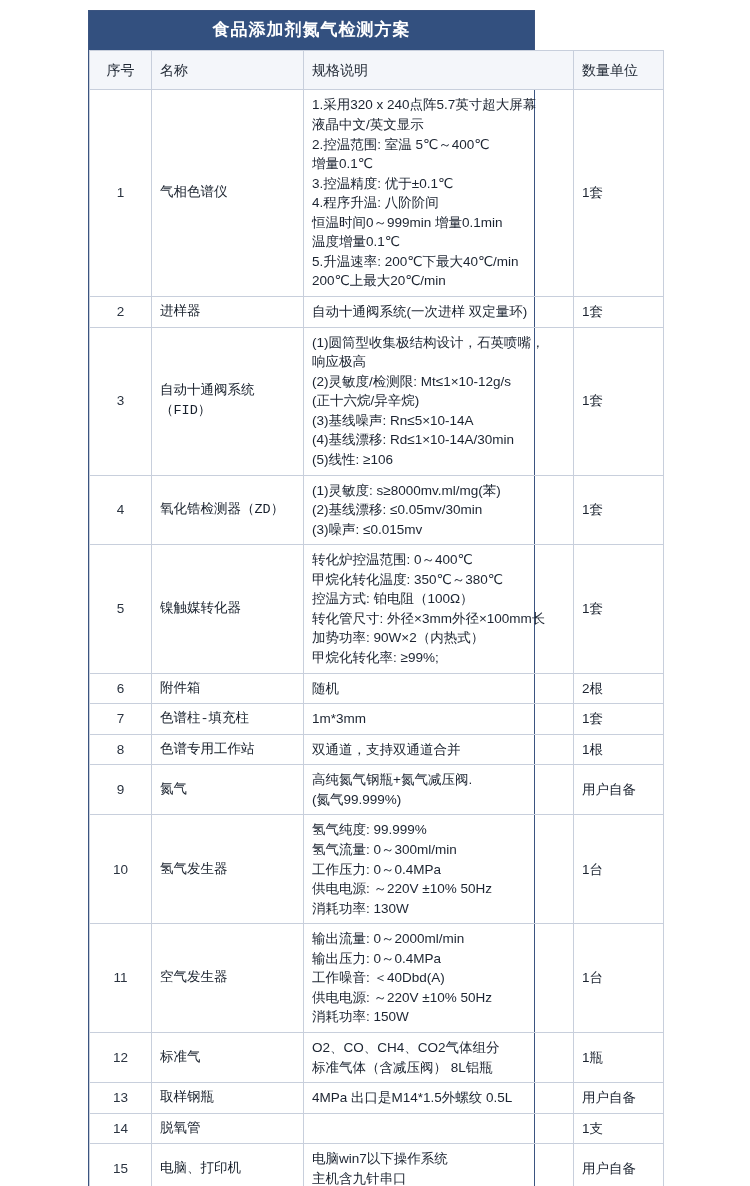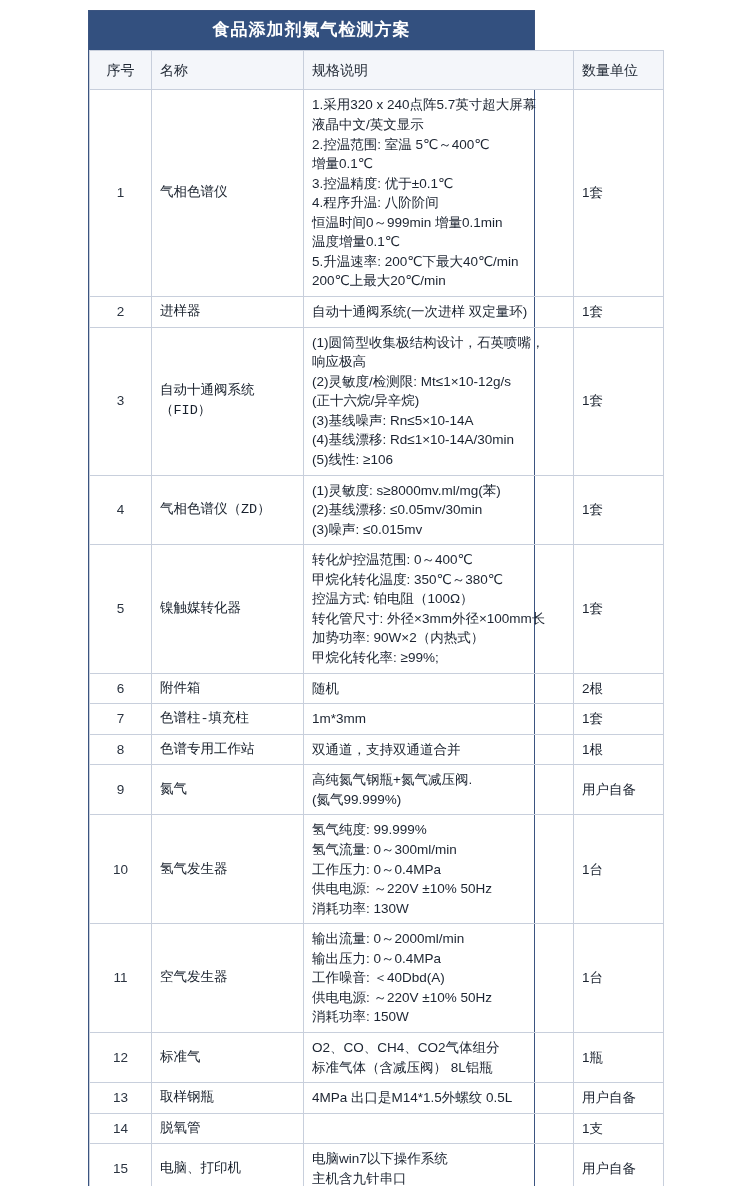--- a/index.html
+++ b/index.html
@@ -130,21 +130,21 @@
 响应极高
 (2)灵敏度/检测限:  Mt≤1×10-12g/s
 (正十六烷/异辛烷)
 (3)基线噪声:  Rn≤5×10-14A
 (4)基线漂移:  Rd≤1×10-14A/30min
 (5)线性:  ≥106</td>
             <td class="unit">1套</td>
           </tr>
           <tr class="row-tall">
             <td class="idx">4</td>
-            <td class="name">气相色谱仪（ZD）</td>
+            <td class="name">氧化锆检测器（ZD）</td>
             <td class="spec-text">(1)灵敏度:  s≥8000mv.ml/mg(苯)
 (2)基线漂移:  ≤0.05mv/30min
 (3)噪声:  ≤0.015mv</td>
             <td class="unit">1套</td>
           </tr>
           <tr class="row-tall">
             <td class="idx">5</td>
             <td class="name">镍触媒转化器</td>
             <td class="spec-text">转化炉控温范围: 0～400℃
 甲烷化转化温度: 350℃～380℃

